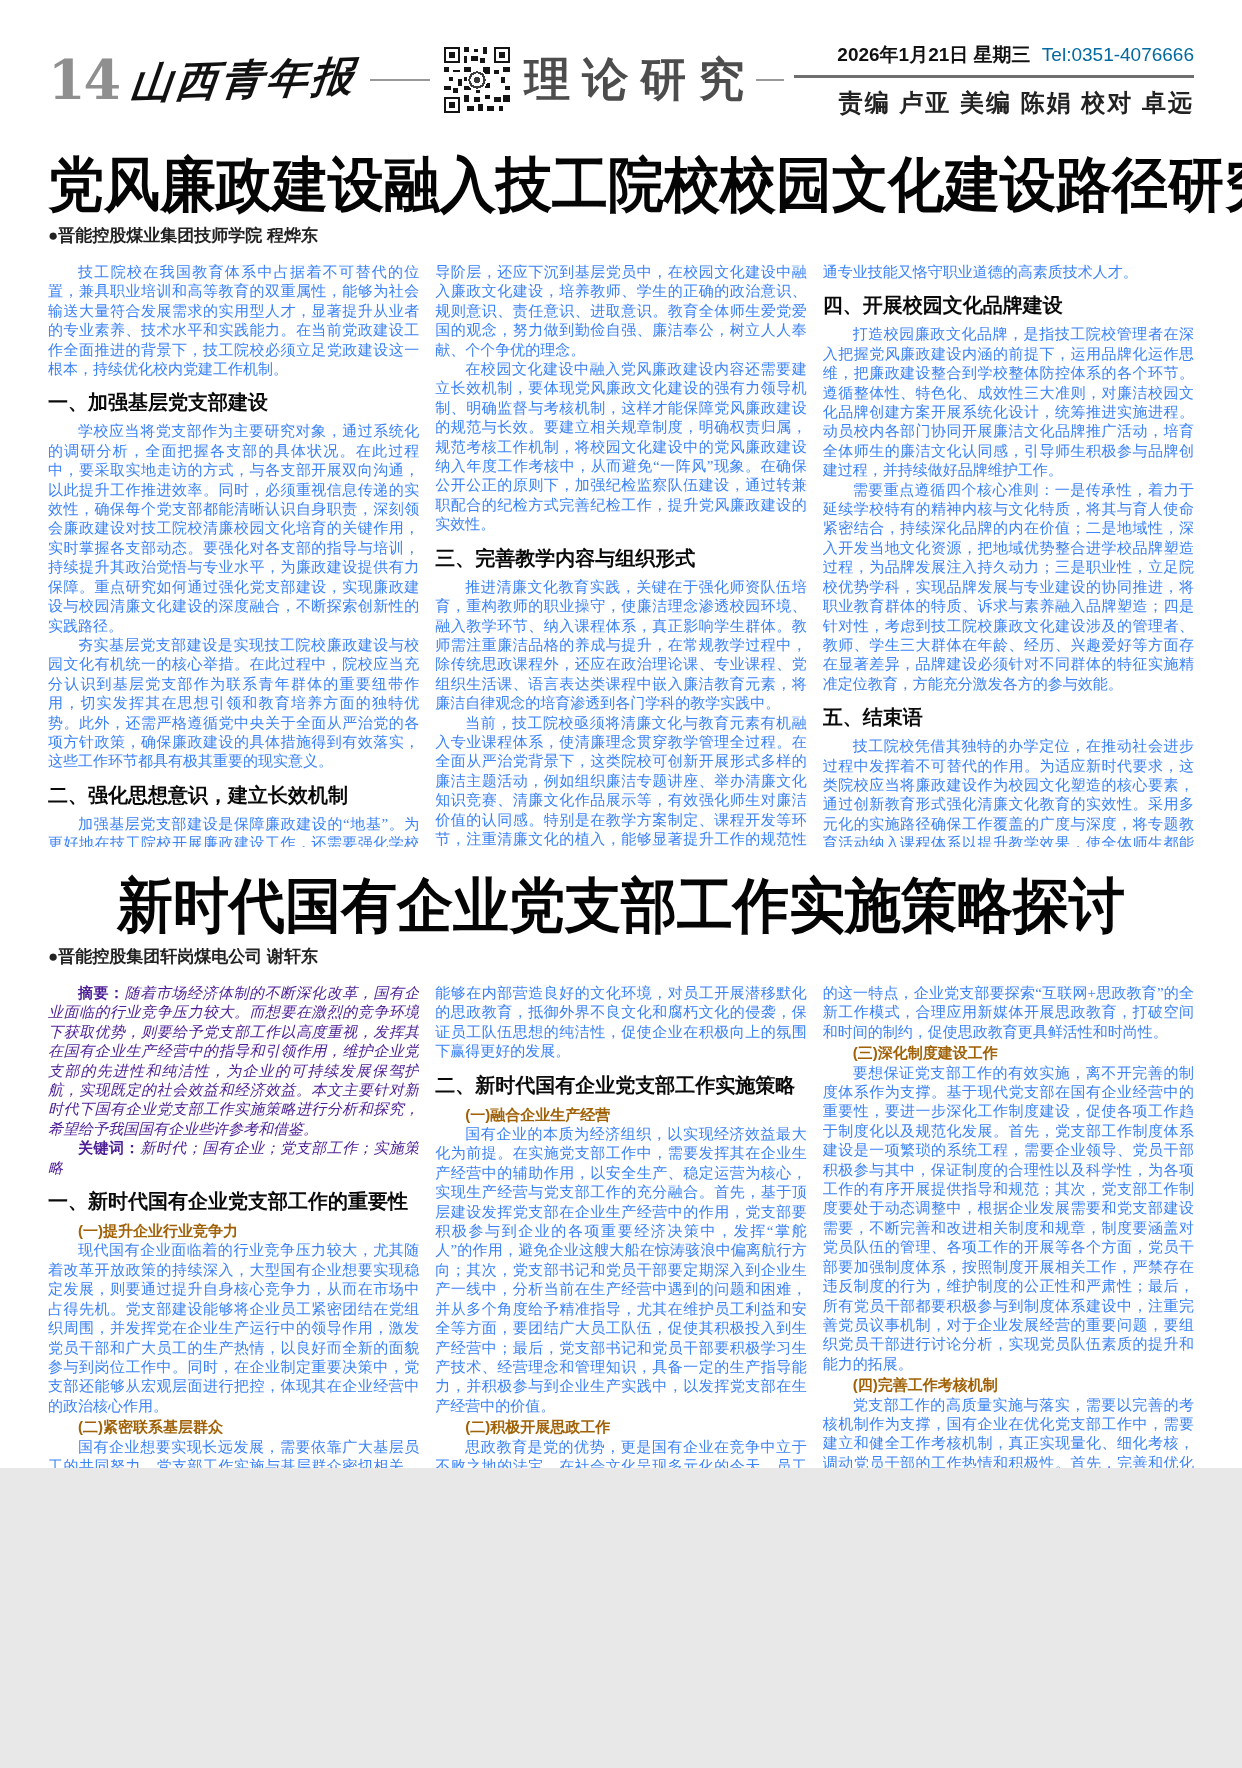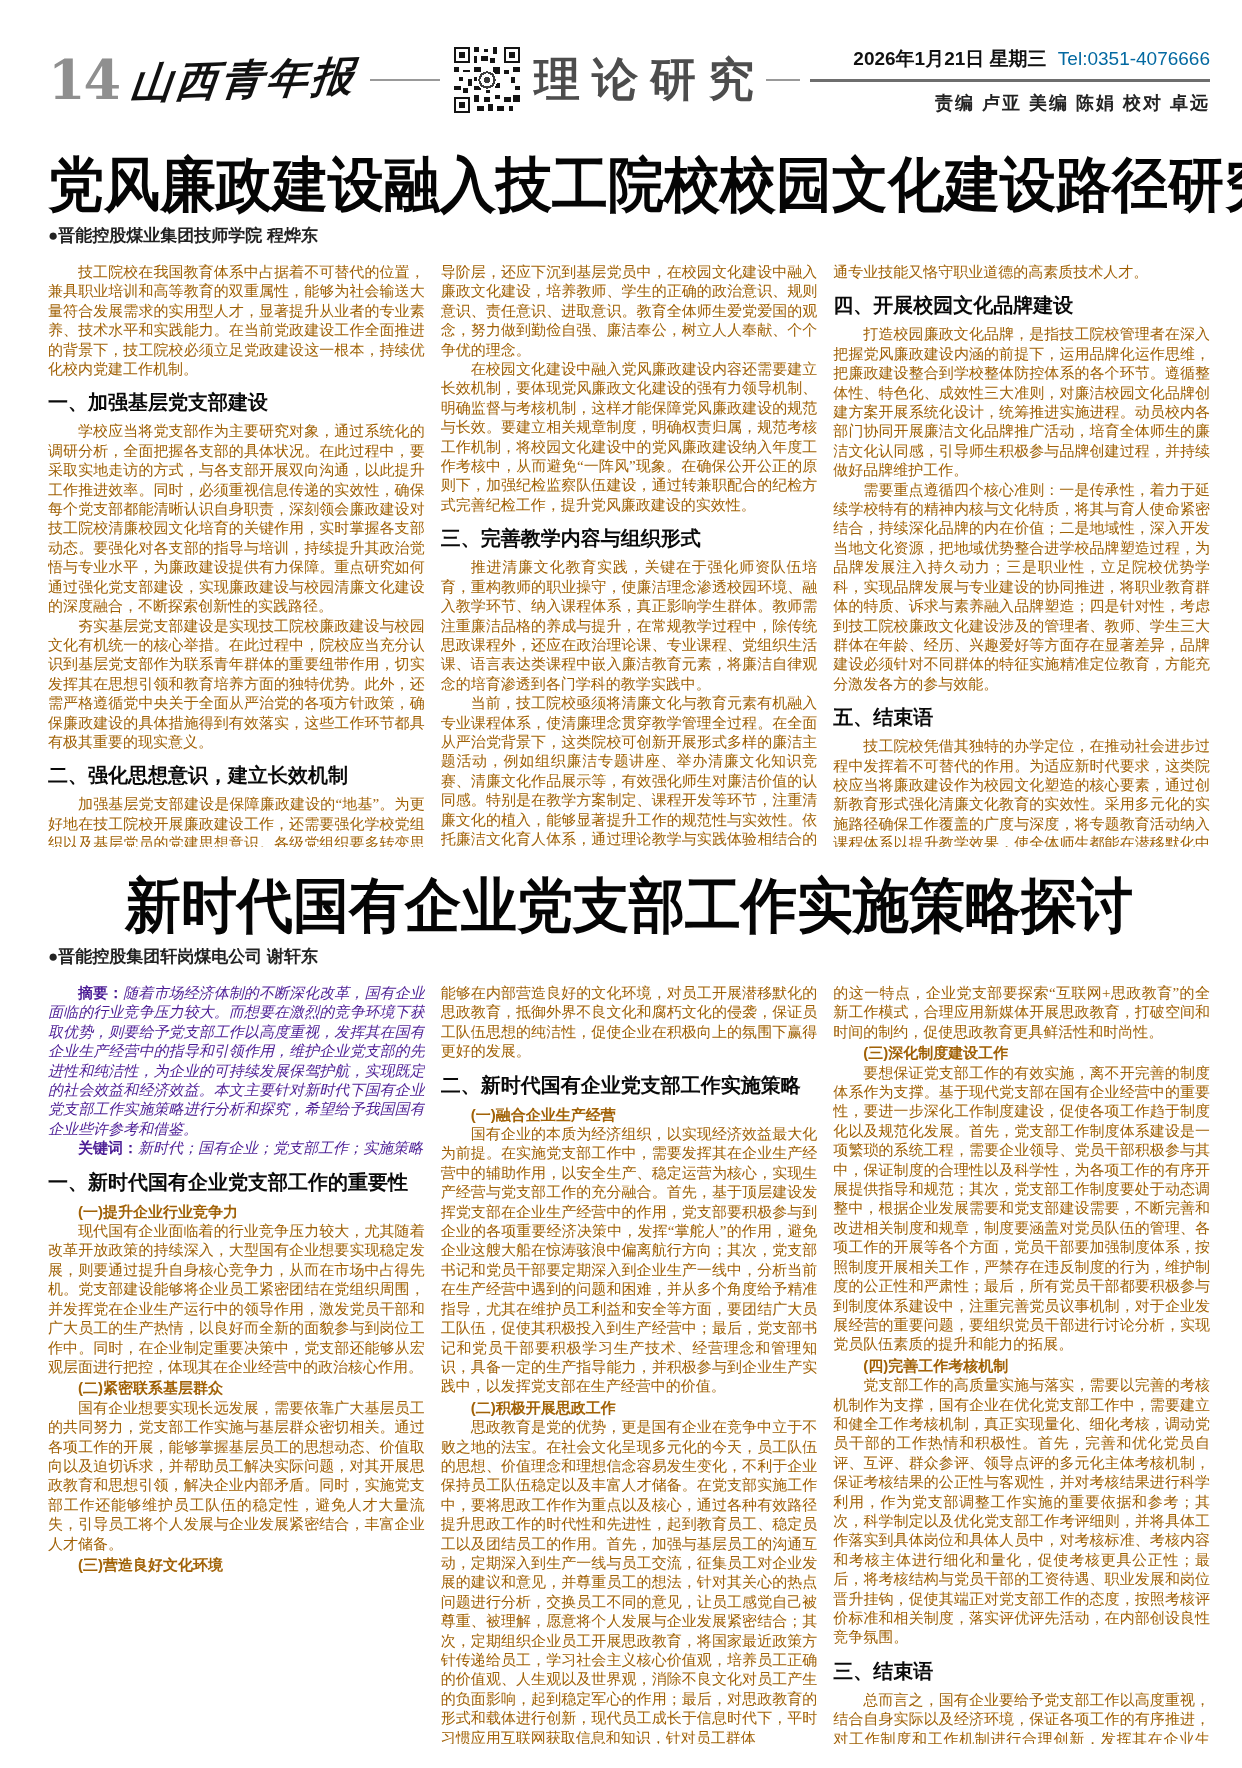--- a/index.html
+++ b/index.html
@@ -1,45 +1,45 @@
 <!DOCTYPE html>
 <html><head>
 <meta charset="utf-8">
 <style>
   html,body{margin:0;padding:0;background:#e8e8e8;}
   .page{
-    position:relative;width:1242px;height:1768px;margin:0 auto;background:#ffffff;
-    box-sizing:border-box;padding:34px 32px 0 48px;
+    position:relative;width:1242px;height:1468px;margin:0 auto;background:#ffffff;
+    box-sizing:border-box;padding:34px 48px 0 48px;
     font-family:"Liberation Serif","DejaVu Serif",serif;color:#1e1e1e;overflow:hidden;
   }
   
   .hdr{display:flex;align-items:center;height:92px;}
   .pagenum{font-family:"DejaVu Serif",serif;font-size:54px;font-weight:bold;color:#8f8f8f;line-height:1;letter-spacing:-2px;}
   .masthead{font-size:42px;font-weight:900;font-style:italic;margin-left:12px;letter-spacing:3px;
     transform:skewX(-8deg) rotate(-2deg);white-space:nowrap;color:#111;}
   .rule-a{flex:1;height:2px;background:#999;margin:0 14px;min-width:60px;}
   .qr{width:66px;height:66px;flex:0 0 66px;}
   .section-title{font-size:46px;font-weight:900;color:#4d4d4d;letter-spacing:12px;margin-left:14px;white-space:nowrap;
     font-family:"Liberation Serif","DejaVu Serif",serif;}
   .rule-b{width:34px;height:2px;background:#999;margin:0 10px 0 0;}
   .hdr-right{margin-left:auto;width:400px;text-align:right;flex:0 0 400px;}
   .date-row{font-family:"Liberation Sans","DejaVu Sans",sans-serif;font-size:19px;font-weight:bold;color:#111;white-space:nowrap;}
   .tel{color:#0369a1;font-weight:normal;margin-left:6px;}
   .thick-rule{height:3px;background:#6e6e6e;margin:7px 0 9px 0;}
-  .editors{font-family:"Liberation Sans","DejaVu Sans",sans-serif;font-size:18px;font-weight:bold;color:#222;letter-spacing:2px;white-space:nowrap;}
+  .editors{font-family:"Liberation Sans","DejaVu Sans",sans-serif;font-size:24px;font-weight:bold;color:#222;letter-spacing:2px;white-space:nowrap;}
   
   .art-title{text-align:center;font-size:56px;line-height:1.25;font-weight:900;color:#050505;
     margin:24px 0 4px 0;transform:scaleY(1.06);letter-spacing:0px;white-space:nowrap;}
   .byline{text-align:left;font-size:17px;font-weight:bold;color:#222;margin:4px 0 16px 0;
     font-family:"Liberation Sans","DejaVu Sans",sans-serif;}
   .cols{display:flex;gap:16px;}
   .col{flex:1 1 0;overflow:hidden;text-align:justify;}
   .a1 .col{height:584px;}
   .a2 .col{height:760px;}
-  .body-p{margin:0;font-size:15px;line-height:19.4px;text-indent:2em;color:#a16207;}
+  .body-p{margin:0;font-size:15px;line-height:19.4px;text-indent:2em;color:#3b82f6;}
   .body-p.flow{text-indent:0;}
   .body-p.kai{font-style:italic;color:#4c1d95;}
   .body-p.kai b{font-style:normal;}
   .sec-h{font-size:20px;font-weight:900;color:#0a0a0a;margin:10px 0 6px 0;line-height:1.35;
     font-family:"Liberation Serif","DejaVu Serif",serif;}
   .sub-h{font-size:15px;font-weight:bold;color:#a16207;margin:1px 0;text-indent:2em;line-height:19.4px;
     font-family:"Liberation Sans","DejaVu Sans",sans-serif;}
 </style>
 </head>
 <body>

